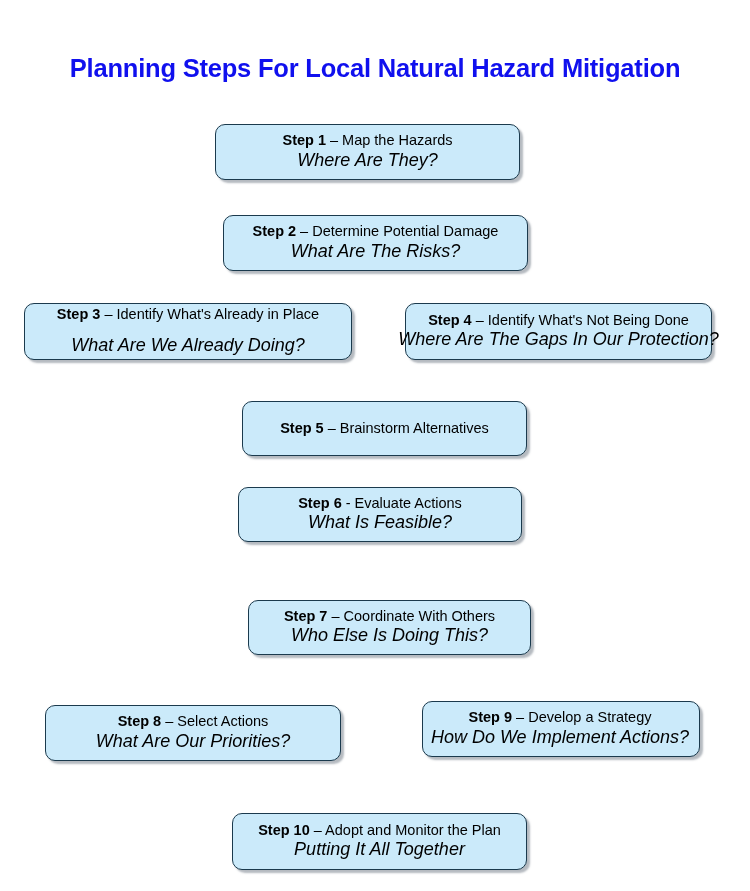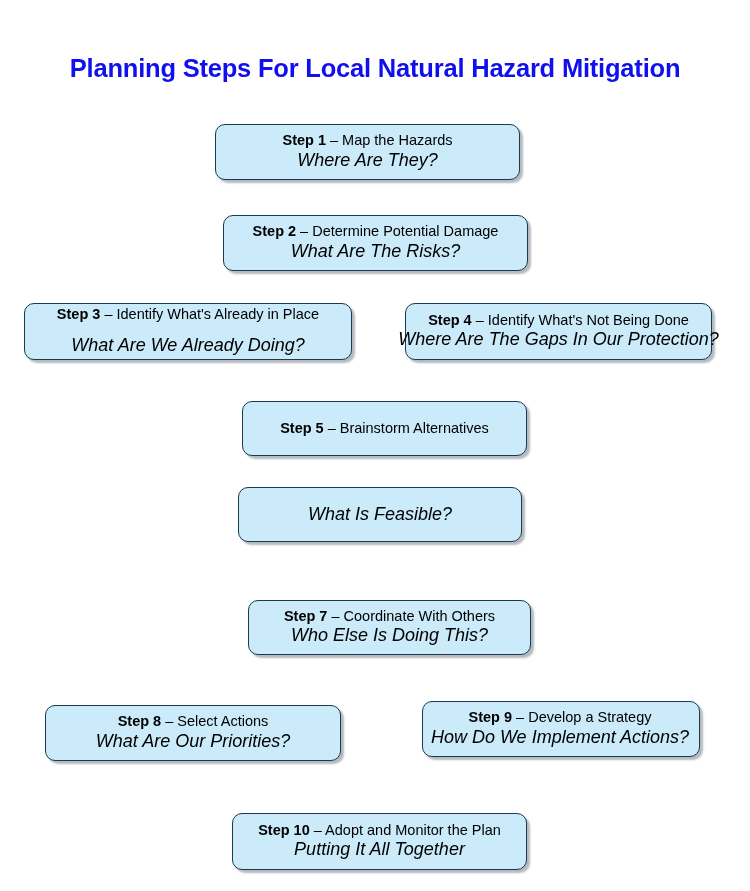--- a/index.html
+++ b/index.html
@@ -92,20 +92,21 @@
         <div class="step-line2">What Are We Already Doing?</div>
       </div>
       <div class="step-box" style="left: 405px; top: 303px; width: 307px; height: 57px;">
         <div class="step-line1"><span>Step 4</span><span class="step-rest"> – </span><span class="step-rest">Identify What's Not Being Done</span></div>
         <div class="step-line2">Where Are The Gaps In Our Protection?</div>
       </div>
       <div class="step-box" style="left: 225px; top: 401px; width: 285px; height: 55px; margin-left: 17px;">
         <div class="step-line1"><span>Step 5</span><span class="step-rest"> – </span><span class="step-rest">Brainstorm Alternatives</span></div>
       </div>
       <div class="step-box" style="left: 238px; top: 487px; width: 284px; height: 55px;">
+        <div class="step-line1"><span>Step 6</span><span class="step-rest"> -  </span><span class="step-rest">Evaluate Actions</span></div>
         <div class="step-line2">What Is Feasible?</div>
       </div>
       <div class="step-box" style="left: 248px; top: 600px; width: 283px; height: 55px;">
         <div class="step-line1"><span>Step 7</span><span class="step-rest"> – </span><span class="step-rest">Coordinate With Others</span></div>
         <div class="step-line2">Who Else Is Doing This?</div>
       </div>
       <div class="step-box" style="left: 45px; top: 705px; width: 296px; height: 56px;">
         <div class="step-line1"><span>Step 8</span><span class="step-rest"> – </span><span class="step-rest">Select Actions</span></div>
         <div class="step-line2">What Are Our Priorities?</div>
       </div>

